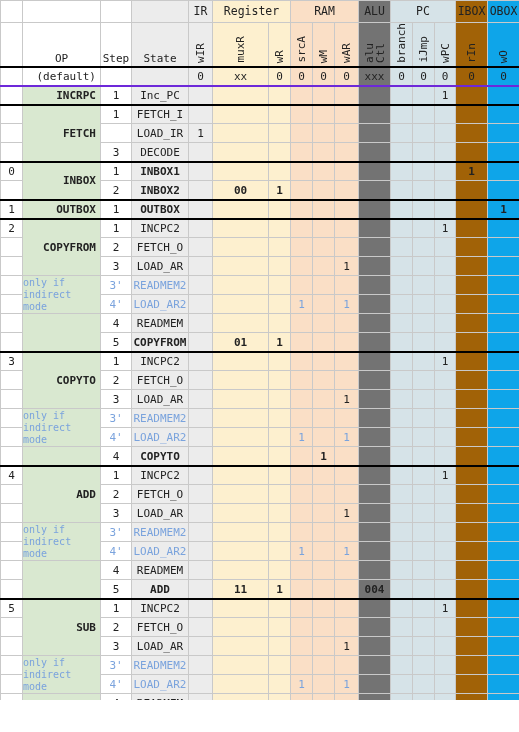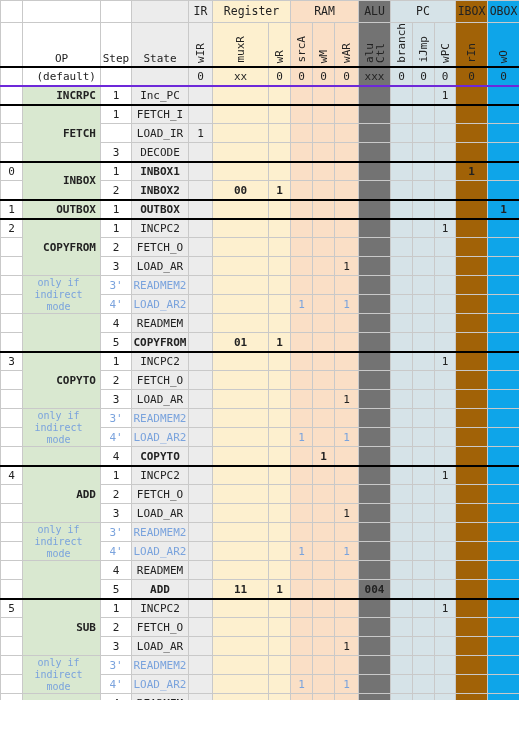--- a/index.html
+++ b/index.html
@@ -46,21 +46,21 @@
   .lblbot{vertical-align:bottom;padding-bottom:2px;}
   
   .ar{text-align:right;padding-right:4px}
   .ac{text-align:center}
   
   .top-thick{border-top:2px solid #000}
   .bot-thick{border-bottom:2px solid #6d28d9}
   .bold{font-weight:bold}
   .ital{font-weight:bold}
   .dim{color:#7aa3dd}
-  .note{color:#7aa3dd;font-size:10px;line-height:12px;text-align:center;
+  .note{color:#7aa3dd;font-size:10px;line-height:12px;text-align:left;
         padding-right:6px;vertical-align:middle;white-space:normal;}
 </style>
 </head>
 <body>
 
 <div id="sheet">
   <table>
     <colgroup>
       <col class="c-code">
         <col class="c-op">

